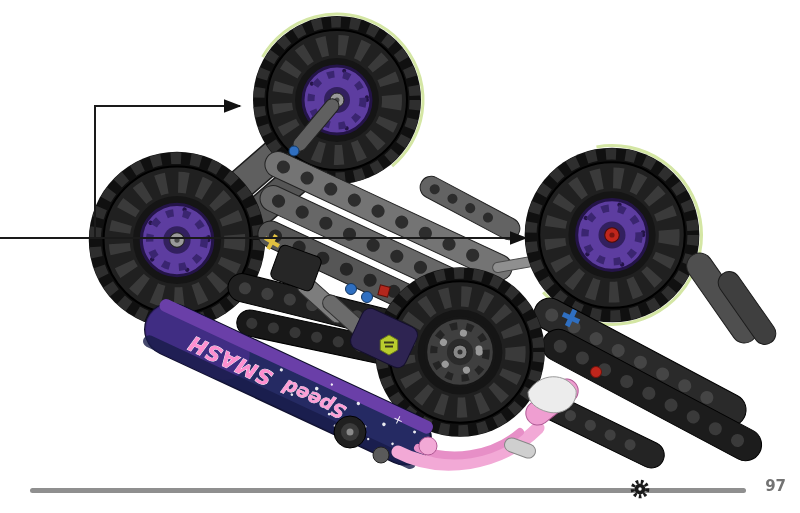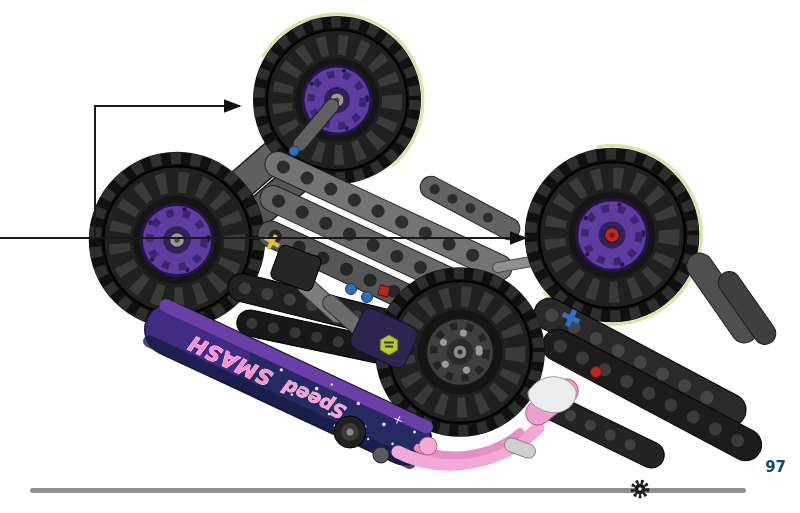--- a/index.html
+++ b/index.html
@@ -2,21 +2,21 @@
 <html><head>
 <meta charset="utf-8">
 <style>
   html,body{margin:0;padding:0;background:#ffffff;}
   body{width:800px;height:513px;overflow:hidden;font-family:"DejaVu Sans",sans-serif;}
   .page{position:relative;width:800px;height:513px;background:#ffffff;}
   svg.scene{position:absolute;left:0;top:0;width:800px;height:513px;}
   .footer{position:absolute;left:0;top:0;width:800px;height:513px;pointer-events:none;}
   .progress-track{position:absolute;left:30px;top:488px;width:716px;height:5px;background:#8f8f8f;border-radius:3px;pointer-events:auto;}
   .gear{position:absolute;left:630px;top:479px;}
-  .page-number{position:absolute;right:14px;top:458px;font-size:15px;font-weight:bold;color:#0c4a6e;}
+  .page-number{position:absolute;right:14px;top:477px;font-size:15px;font-weight:bold;color:#737373;}
   .decal-script{font-family:"DejaVu Sans",sans-serif;font-style:italic;font-weight:700;font-size:19px;fill:#ff9fd6;stroke:#ffffff;stroke-width:0.6;paint-order:stroke;}
   .decal-block{font-family:"DejaVu Sans",sans-serif;font-style:italic;font-weight:800;font-size:21px;letter-spacing:1px;fill:#ff8fd0;stroke:#ffffff;stroke-width:0.8;paint-order:stroke;}
 </style>
 </head>
 <body>
 
 <div class="page">
 
   <svg class="scene" viewBox="0 0 800 513" xmlns="http://www.w3.org/2000/svg">
     <defs>

